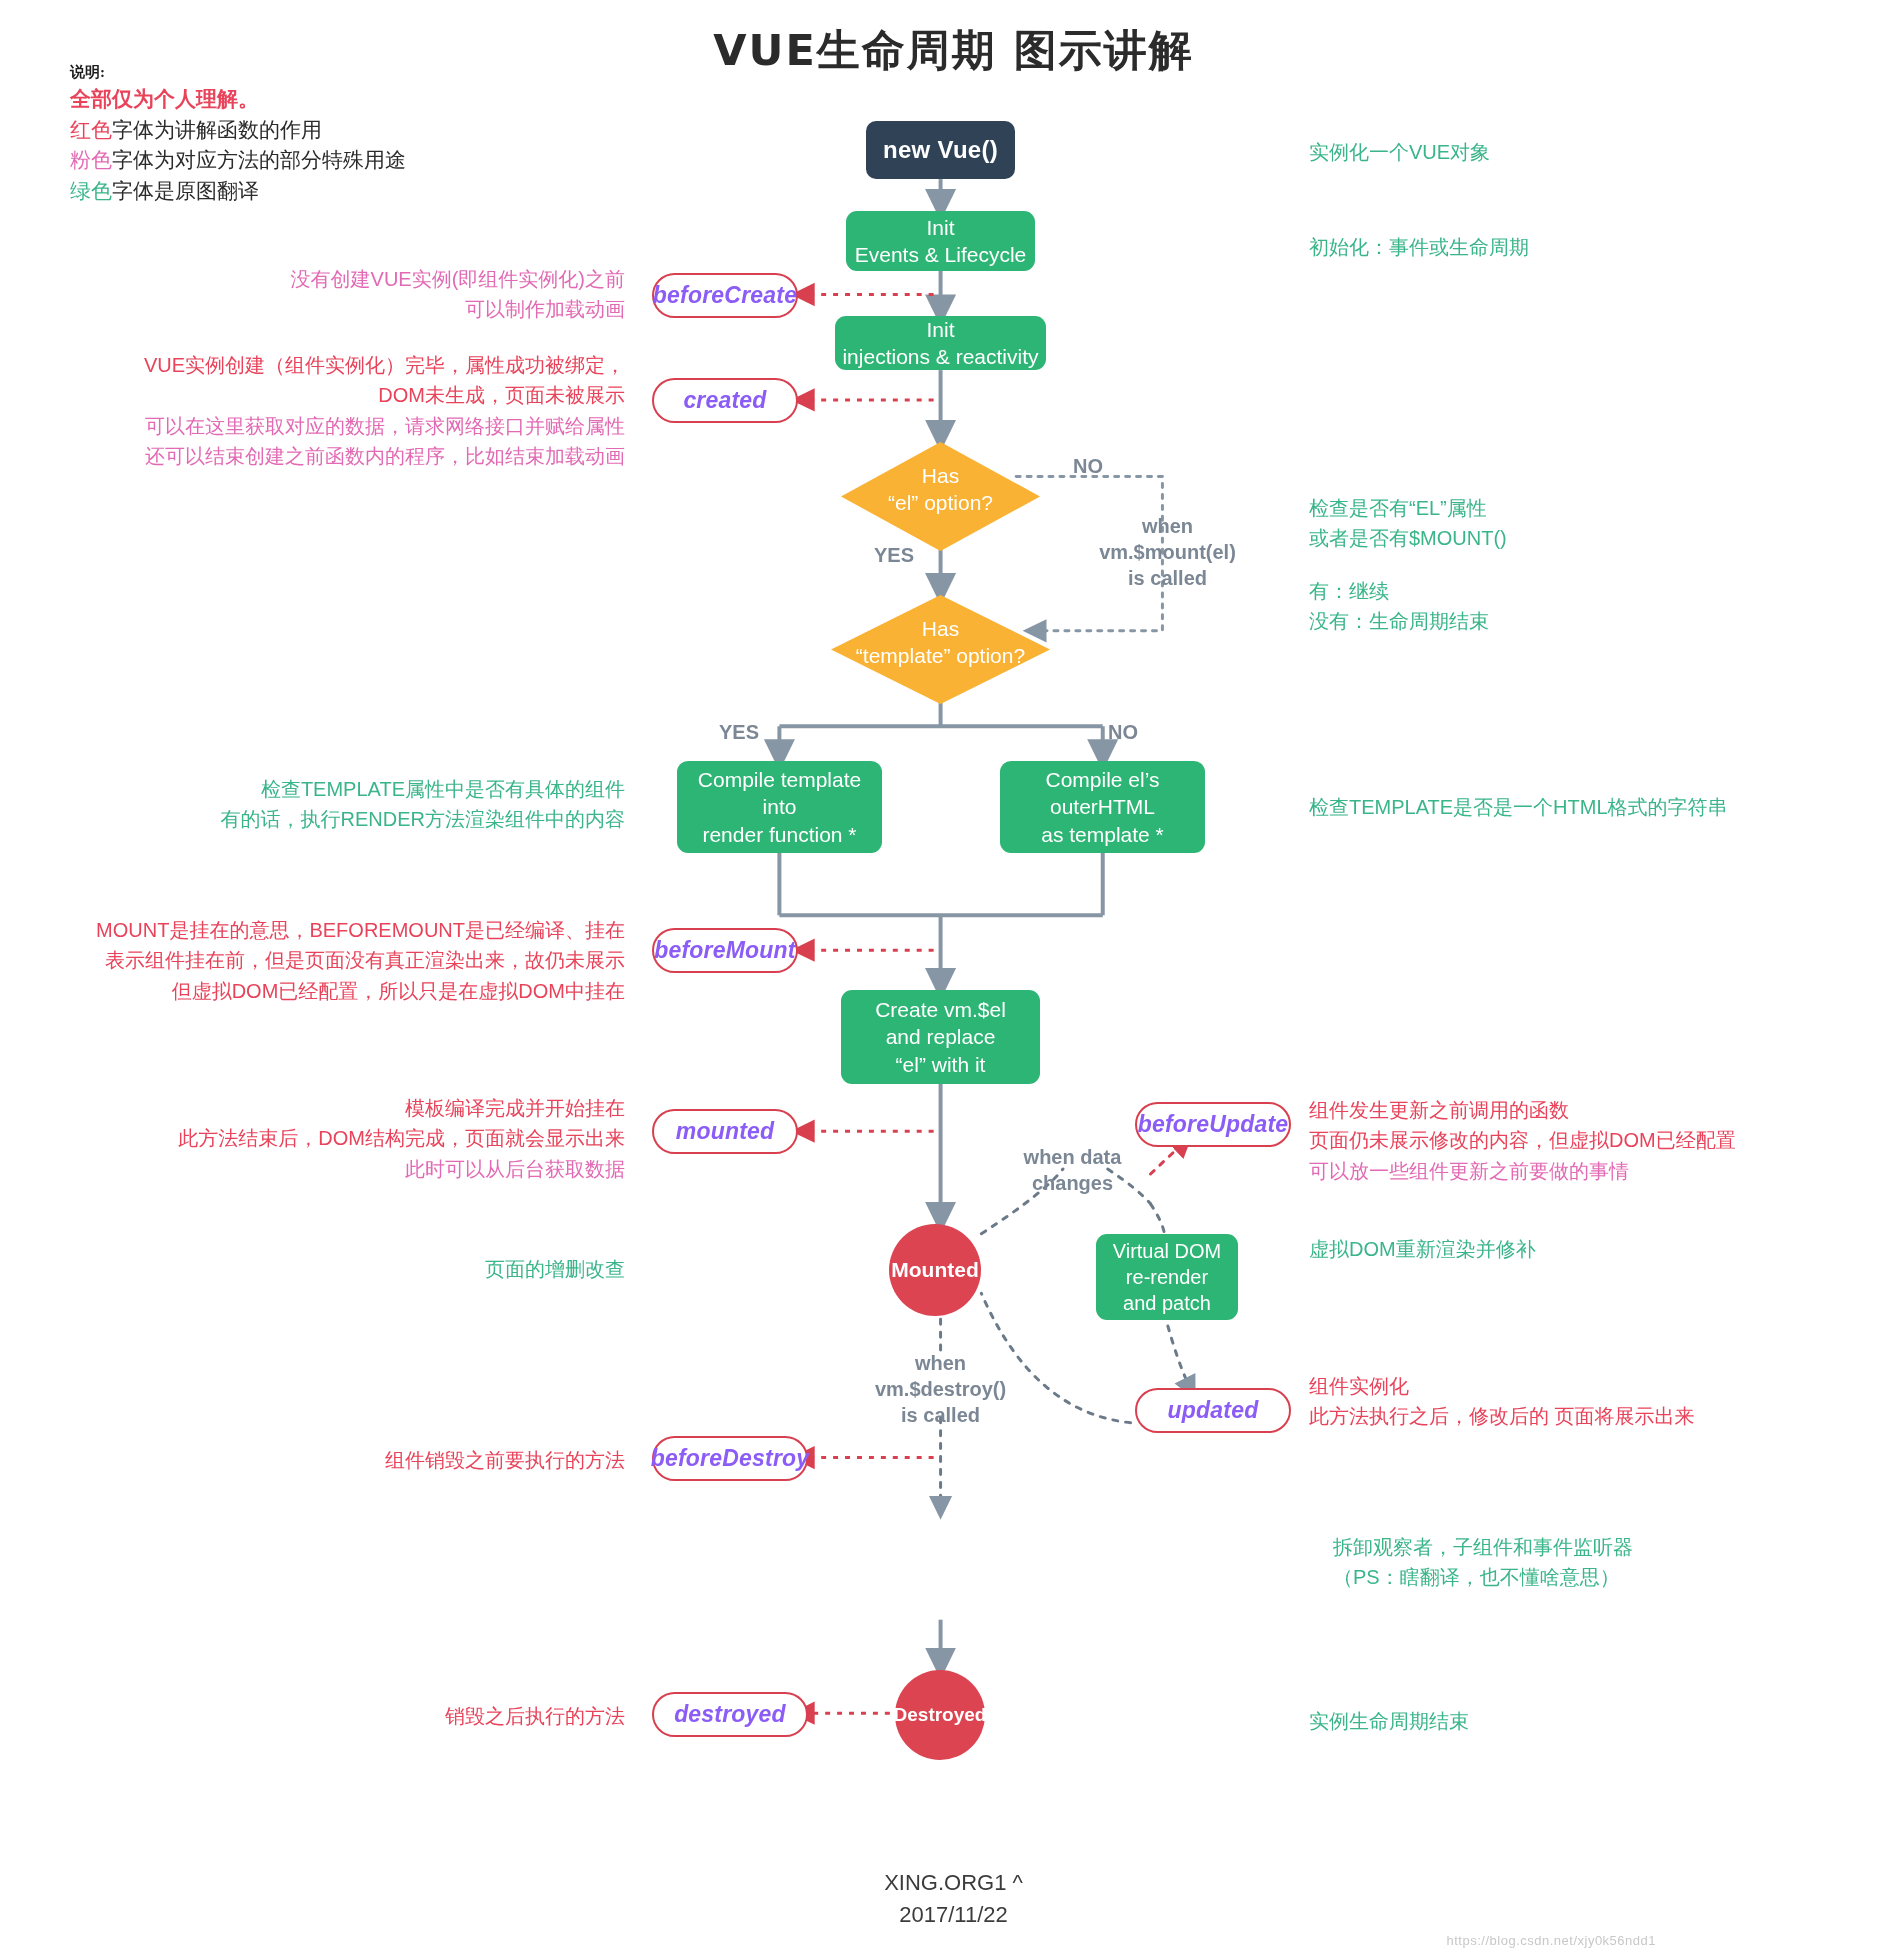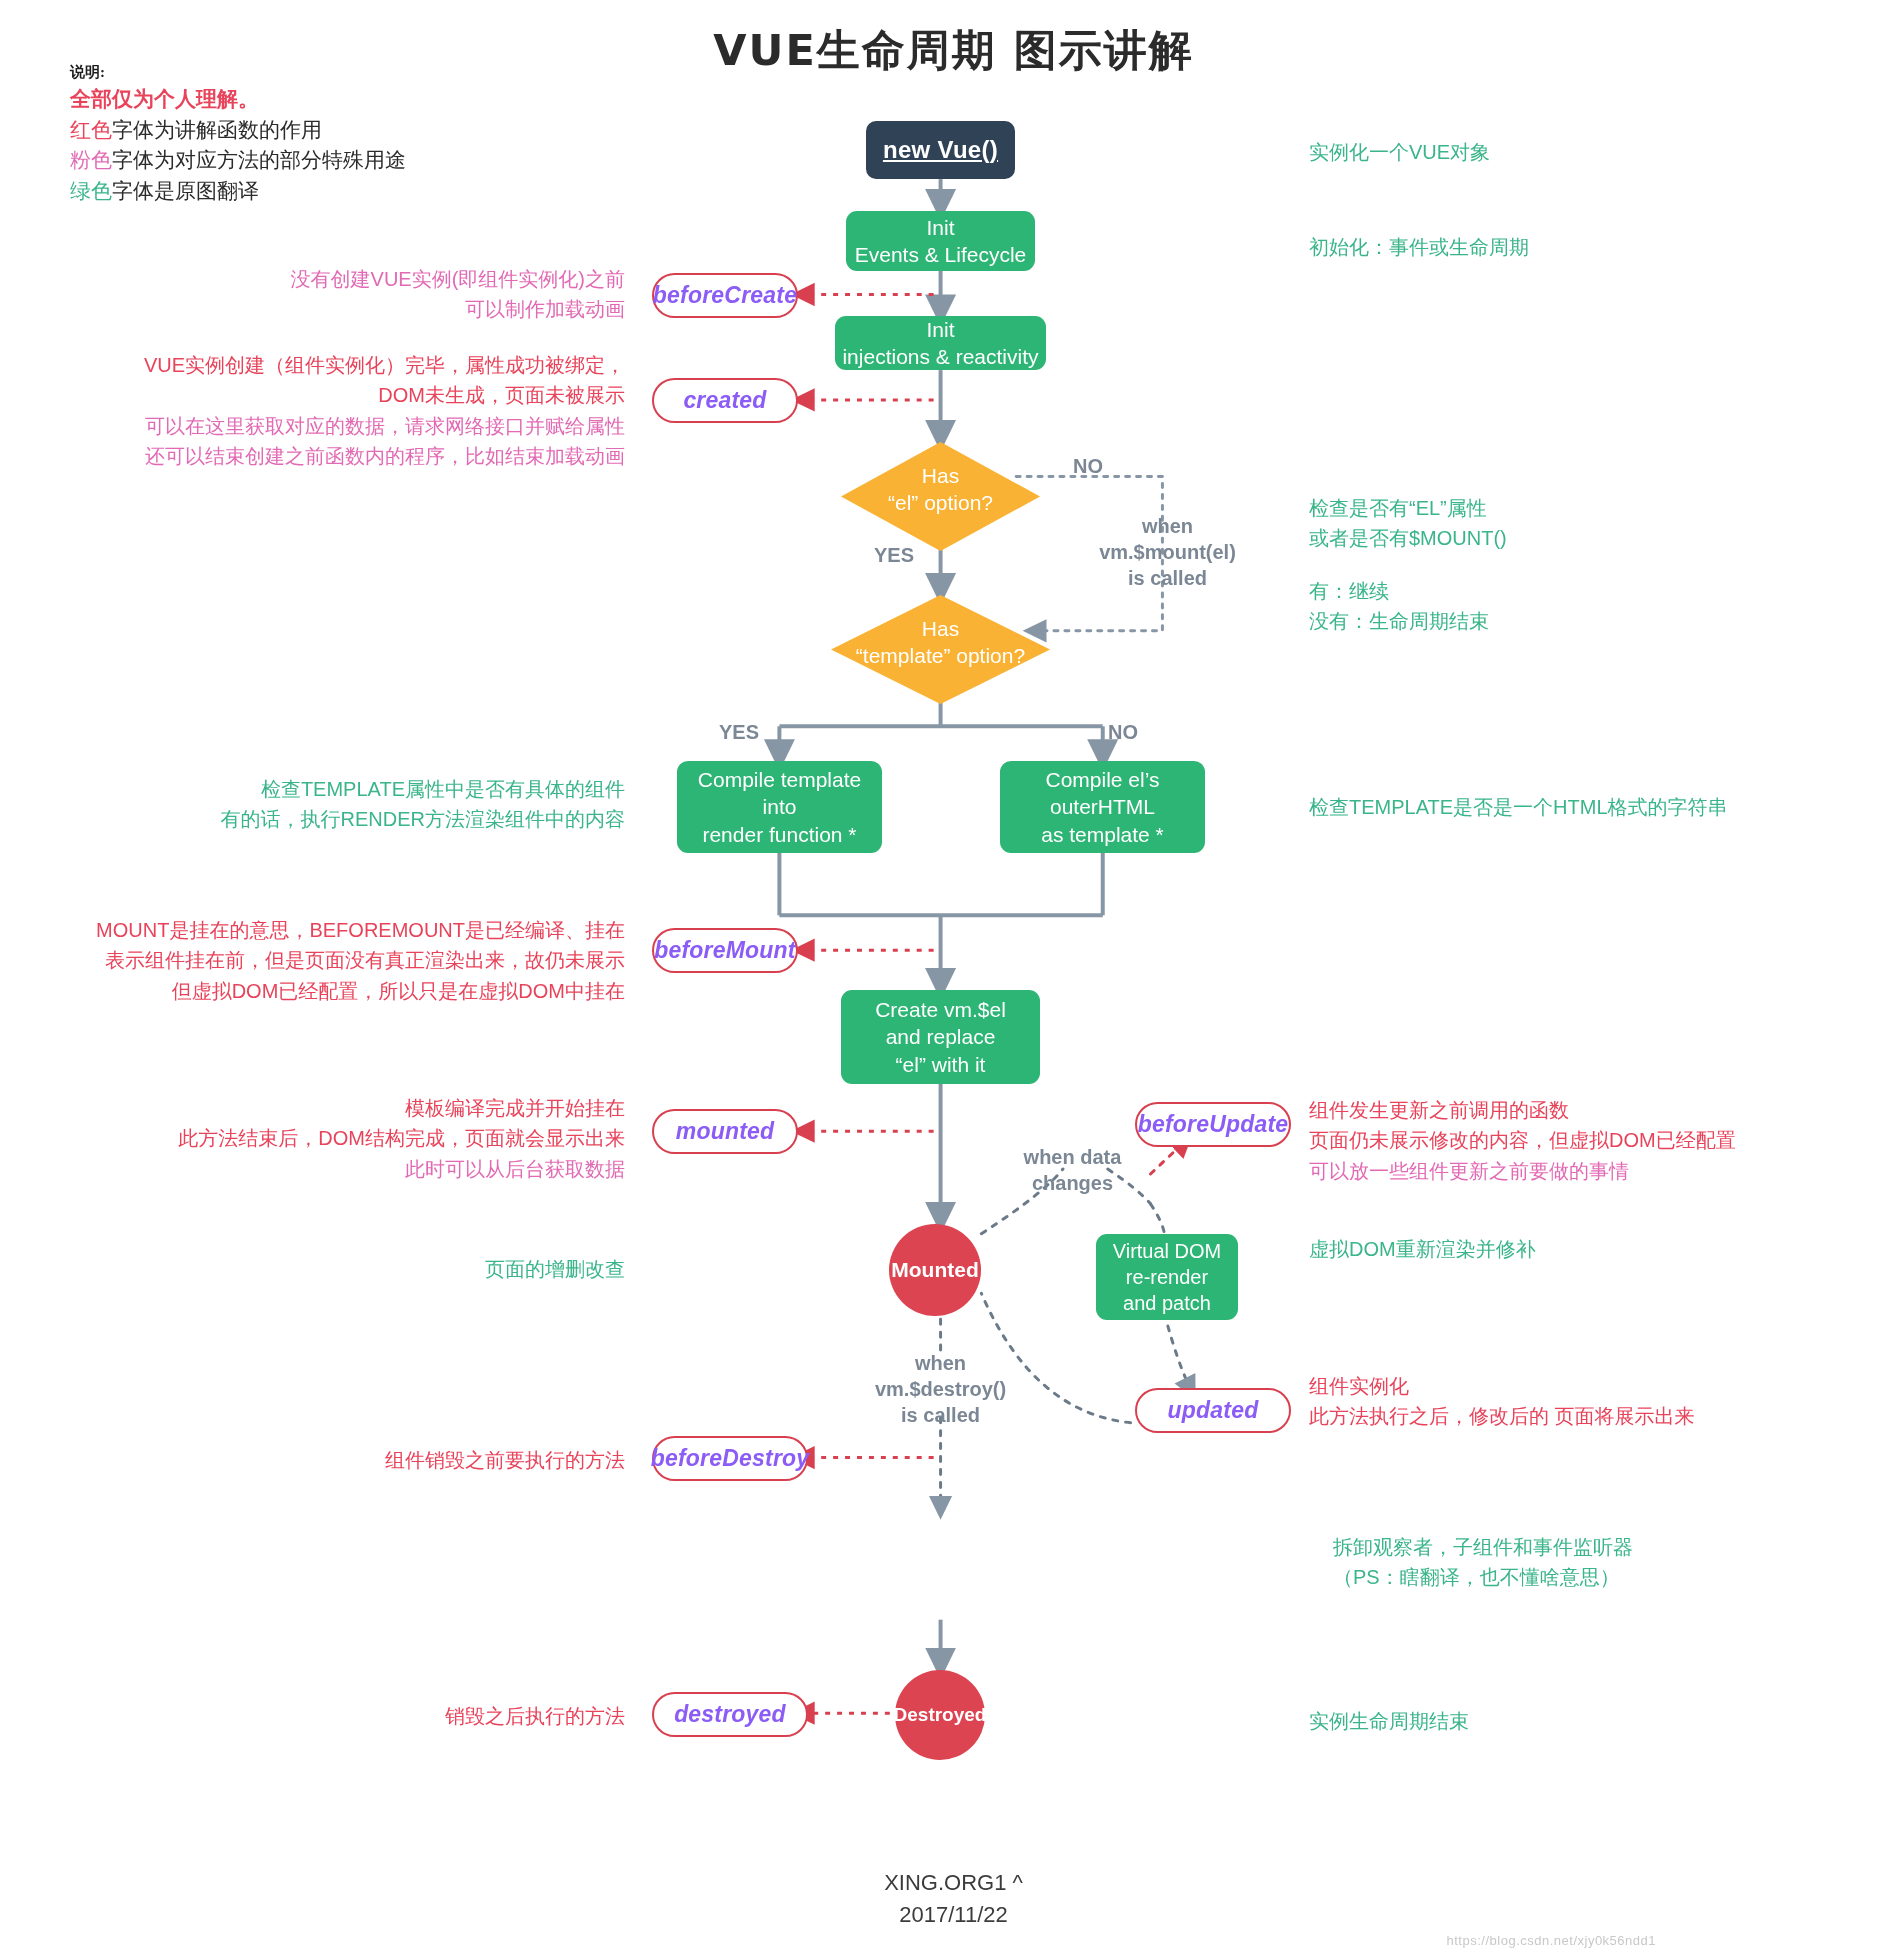--- a/index.html
+++ b/index.html
@@ -25,21 +25,21 @@
     left:0;top:22px;width:1891px;text-align:center;
     font-size:43px;font-weight:bold;letter-spacing:2px;color:#2b2b2b;
     font-family:"DejaVu Sans","Liberation Sans",sans-serif;
   }
 
   
   .node{
     box-sizing:border-box;display:flex;align-items:center;justify-content:center;
     text-align:center;color:#fff;line-height:1.3;
   }
-  .n-dark{background:#2f4256;border-radius:10px;font-weight:bold;font-size:24px;letter-spacing:0.3px;text-decoration:underline;}
+  .n-dark{background:#2f4256;border-radius:10px;font-weight:bold;font-size:24px;letter-spacing:0.3px;}
   .n-green{background:#2cb574;border-radius:11px;font-size:21px;}
   .n-diamond{background:transparent;}
   .diamond-shape{
     position:absolute;left:0;top:0;width:100%;height:100%;
     background:#f9b233;
     clip-path:polygon(50% 0,100% 50%,50% 100%,0 50%);
   }
   .diamond-label{position:relative;z-index:2;color:#fff;font-size:21px;line-height:1.28;text-align:center;}
   .n-circle{background:#dc4452;border-radius:50%;font-weight:bold;font-size:21px;}
 

